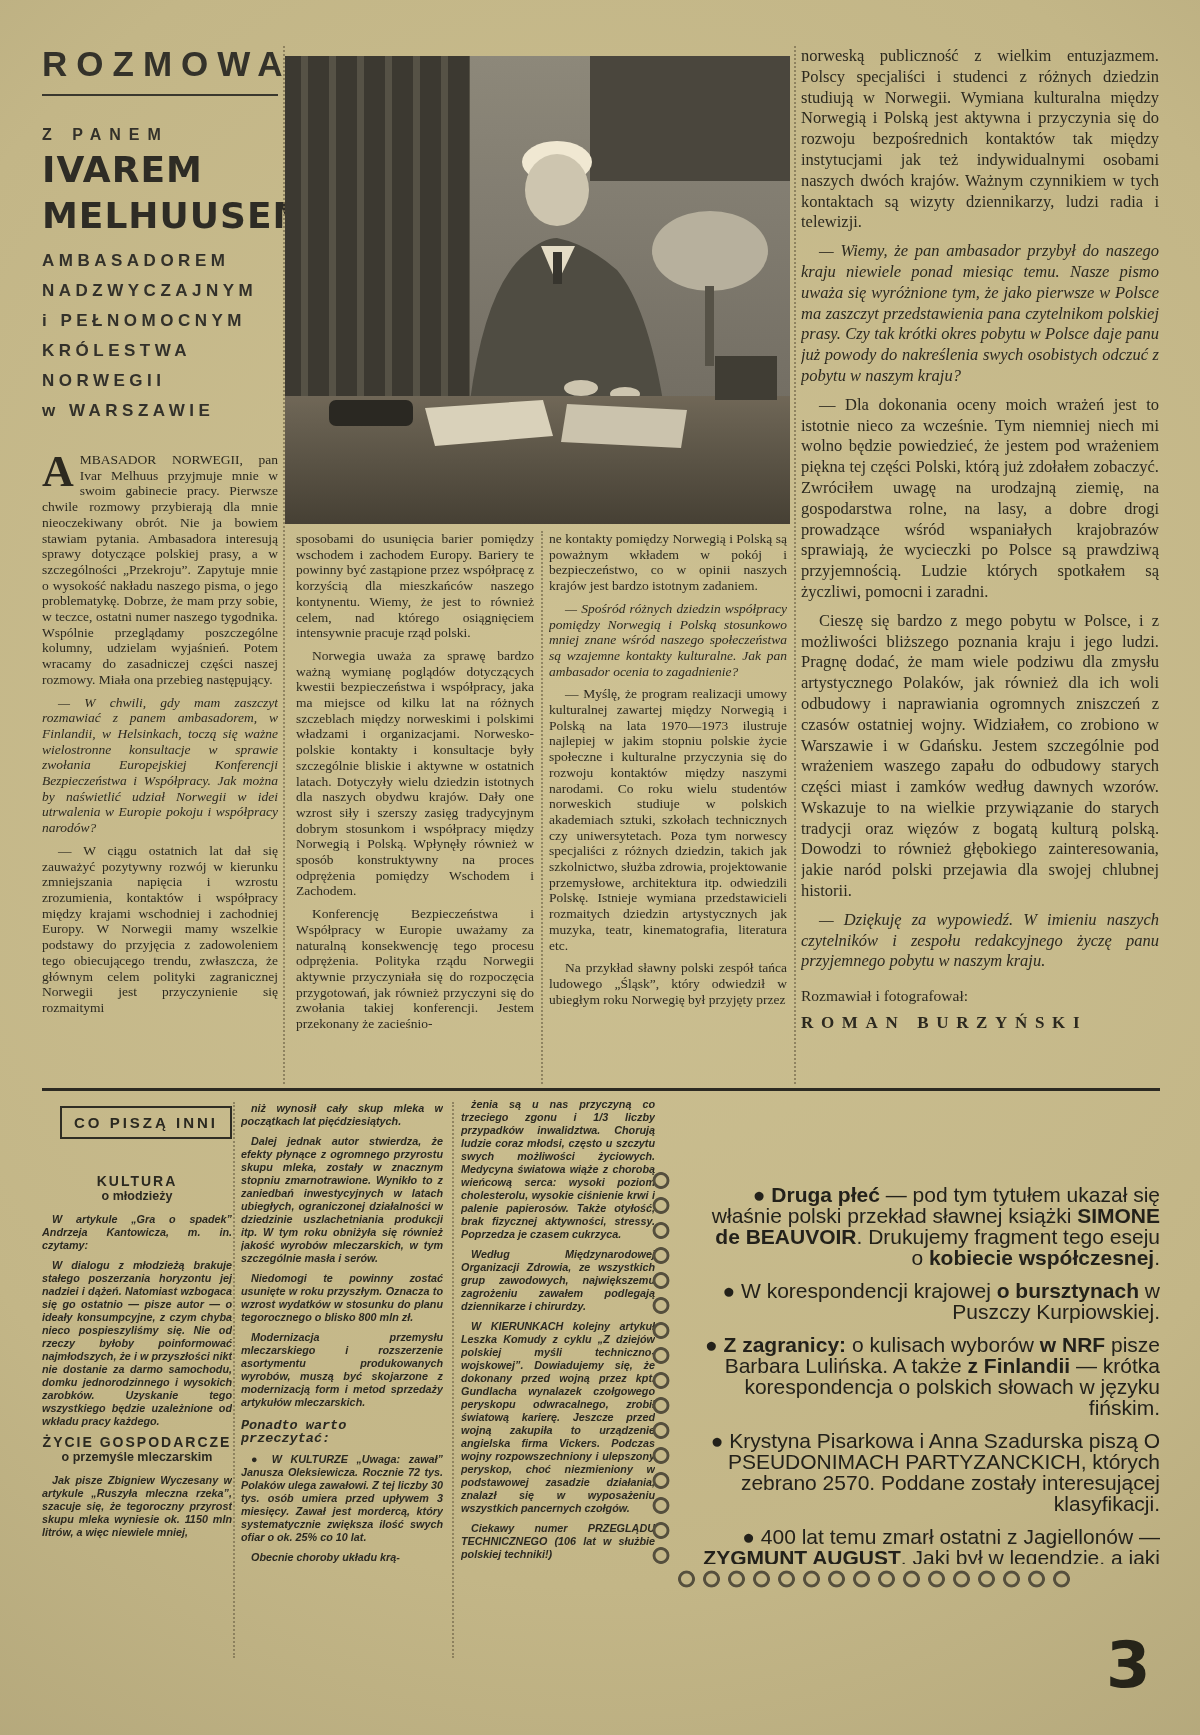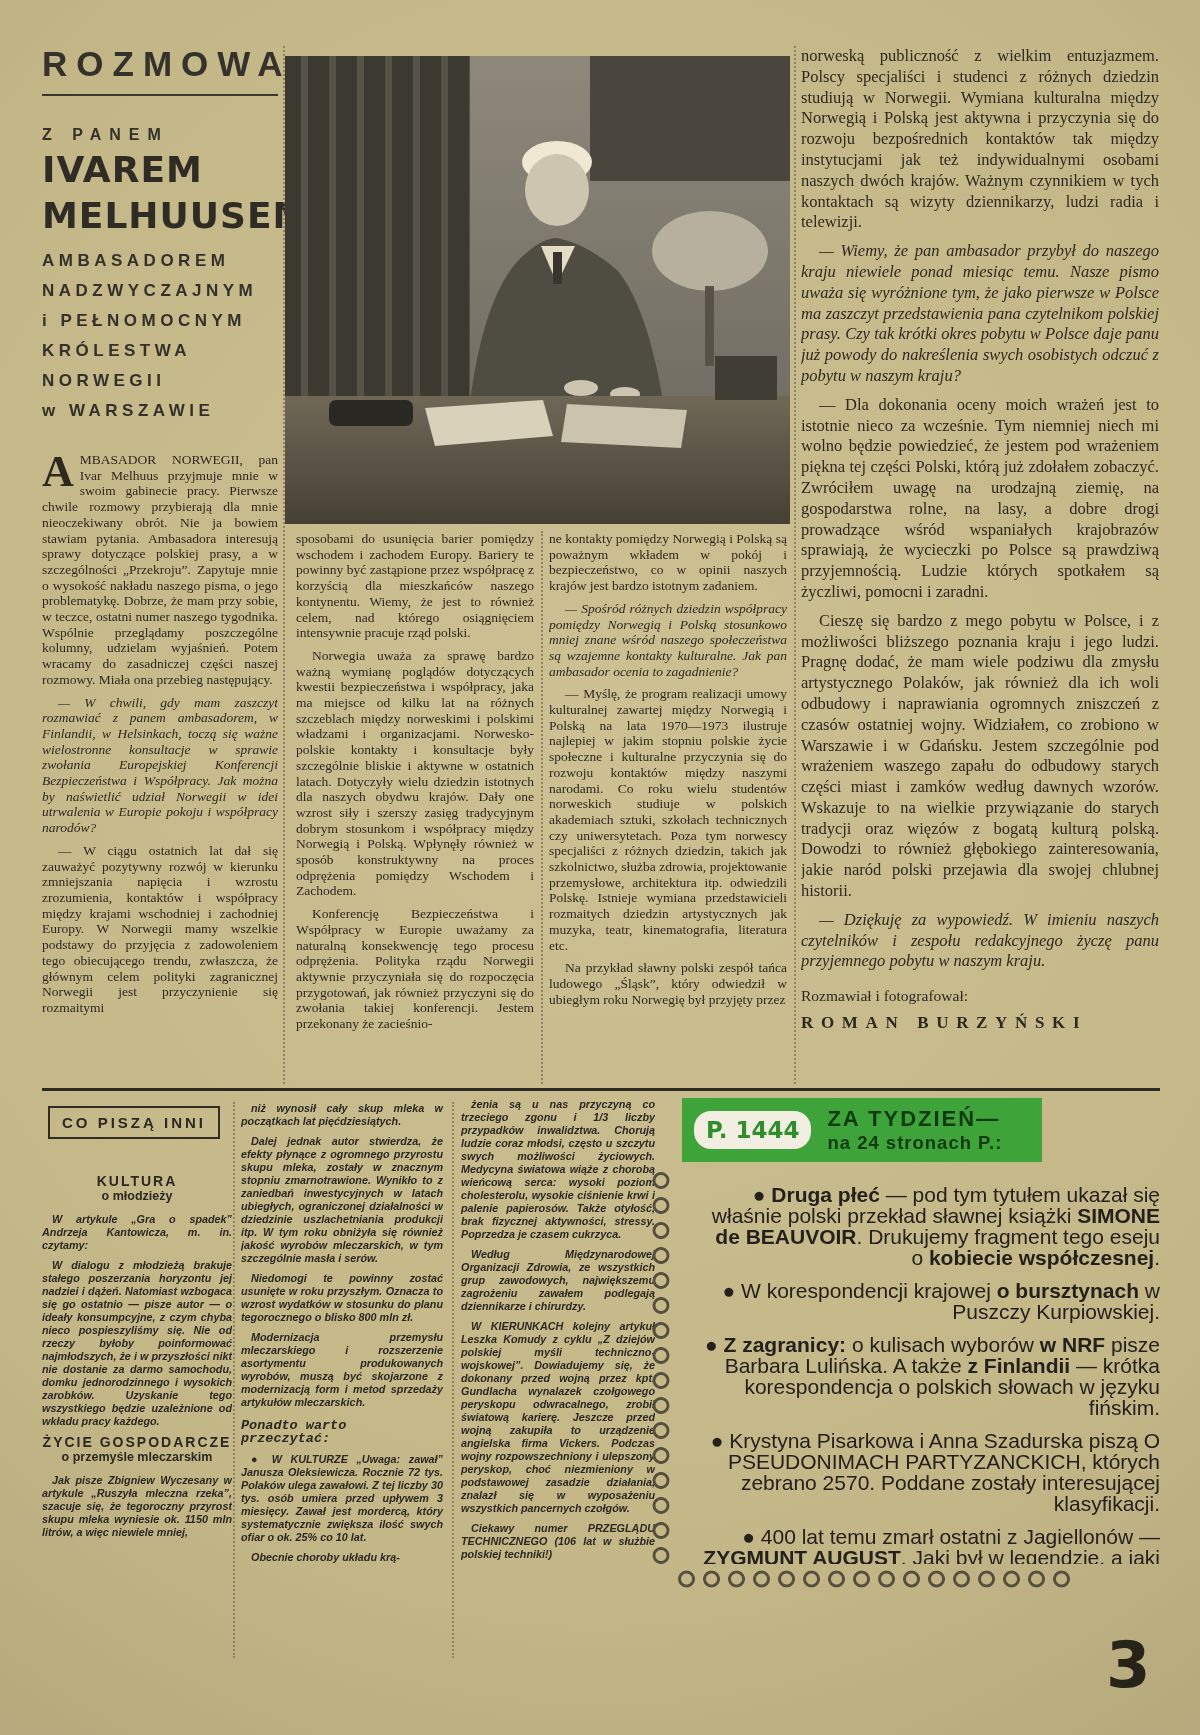--- a/index.html
+++ b/index.html
@@ -55,21 +55,21 @@
   .bsep2{ left:452px; top:1102px; height:556px; }
   .hrule{ left:42px; top:1088px; width:1118px; height:3px; background:#2c2a22; }
 
   
   .smallcol{ font-family:"Liberation Sans",sans-serif; font-weight:bold; font-size:10.8px;
     line-height:13px; text-align:justify; color:#2b2920; }
   .smallcol p{ margin:0 0 7px; text-indent:10px;font-style:italic; }
   .bcol1{ left:42px;  top:1106px; width:190px; height:570px; overflow:hidden; }
   .bcol2{ left:241px; top:1102px; width:202px; height:574px; overflow:hidden; }
   .bcol3{ left:461px; top:1098px; width:194px; height:578px; overflow:hidden; }
-  .cpi{ display:inline-block; border:2px solid #2f2d24; padding:8px 12px; margin:0 0 28px 6px;
+  .cpi{ display:inline-block; border:2px solid #2f2d24; padding:8px 12px; margin:0 0 28px 18px;
     font-size:15px; letter-spacing:3px; white-space:nowrap; }
   .shead{ text-align:center; font-size:14px; letter-spacing:2px; margin:8px 0 2px; }
   .ssub{ text-align:center; font-size:12.5px; margin:0 0 10px; }
   .ponadto{ font-family:Liberation Mono, monospace; font-style:italic; font-weight:bold;
     font-size:13.5px; margin:10px 0 8px; text-align:left; }
 
   
   .greenbox{ left:682px; top:1098px; width:360px; height:64px; background:#3ea43a;
     display:flex; align-items:center; gap:16px; padding:8px 12px; }
   .pill{ background:#f2efe2; color:#2f8f2b; font-family:"DejaVu Sans",sans-serif;
@@ -222,27 +222,20 @@
   <section class="abs bcol3 smallcol">
       <p><span>żenia są u nas przyczyną co trzeciego zgonu i 1/3 liczby przypadków inwalidztwa. Chorują ludzie coraz młodsi, często u szczytu swych możliwości życiowych. Medycyna światowa wiąże z chorobą wieńcową serca: wysoki poziom cholesterolu, wysokie ciśnienie krwi i palenie papierosów. Także otyłość, brak fizycznej aktywności, stressy. Poprzedza je czasem cukrzyca.</span></p>
       <p><span>Według Międzynarodowej Organizacji Zdrowia, ze wszystkich grup zawodowych, największemu zagrożeniu zawałem podlegają dziennikarze i chirurdzy.</span></p>
       <p><span></span><b>W KIERUNKACH</b><span> kolejny artykuł Leszka Komudy z cyklu „Z dziejów polskiej myśli techniczno-wojskowej”. Dowiadujemy się, że dokonany przed wojną przez kpt. Gundlacha wynalazek czołgowego peryskopu odwracalnego, zrobił światową karierę. Jeszcze przed wojną zakupiła to urządzenie angielska firma Vickers. Podczas wojny rozpowszechniony i ulepszony peryskop, choć niezmieniony w podstawowej zasadzie działania, znalazł się w wyposażeniu wszystkich pancernych czołgów.</span></p>
       <p><span>Ciekawy numer PRZEGLĄDU TECHNICZNEGO (106 lat w służbie polskiej techniki!)</span></p>
     </section>
 
   <div class="abs rings-v"></div>
   <div class="abs rings-h"></div>
 
-  <div class="abs greenbox">
-    <span class="pill"><span>P. 1444</span></span>
-    <span class="zt">
-      <span class="zt1"><span>ZA TYDZIEŃ—</span></span>
-      <span class="zt2"><span>na 24 stronach P.:</span></span>
-    </span>
-  </div>
 
   <section class="abs feat-items">
       <p><span>● </span><b>Druga płeć</b><span> — pod tym tytułem ukazał się właśnie polski przekład sławnej książki </span><b>SIMONE de BEAUVOIR</b><span>. Drukujemy fragment tego eseju o </span><b>kobiecie współczesnej</b><span>.</span></p>
       <p><span>● W korespondencji krajowej </span><b>o bursztynach</b><span> w Puszczy Kurpiowskiej.</span></p>
       <p><span>● </span><b>Z zagranicy:</b><span> o kulisach wyborów </span><b>w NRF</b><span> pisze Barbara Lulińska. A także </span><b>z Finlandii</b><span> — krótka korespondencja o polskich słowach w języku fińskim.</span></p>
       <p><span>● Krystyna Pisarkowa i Anna Szadurska piszą O PSEUDONIMACH PARTYZANCKICH, których zebrano 2570. Poddane zostały interesującej klasyfikacji.</span></p>
       <p><span>● 400 lat temu zmarł ostatni z Jagiellonów — </span><b>ZYGMUNT AUGUST</b><span>. Jaki był w legendzie, a jaki w rzeczywistości, to temat historycznego felietonu.</span></p>
     </section>
 
   <div class="abs pagenum"><span>3</span></div>

